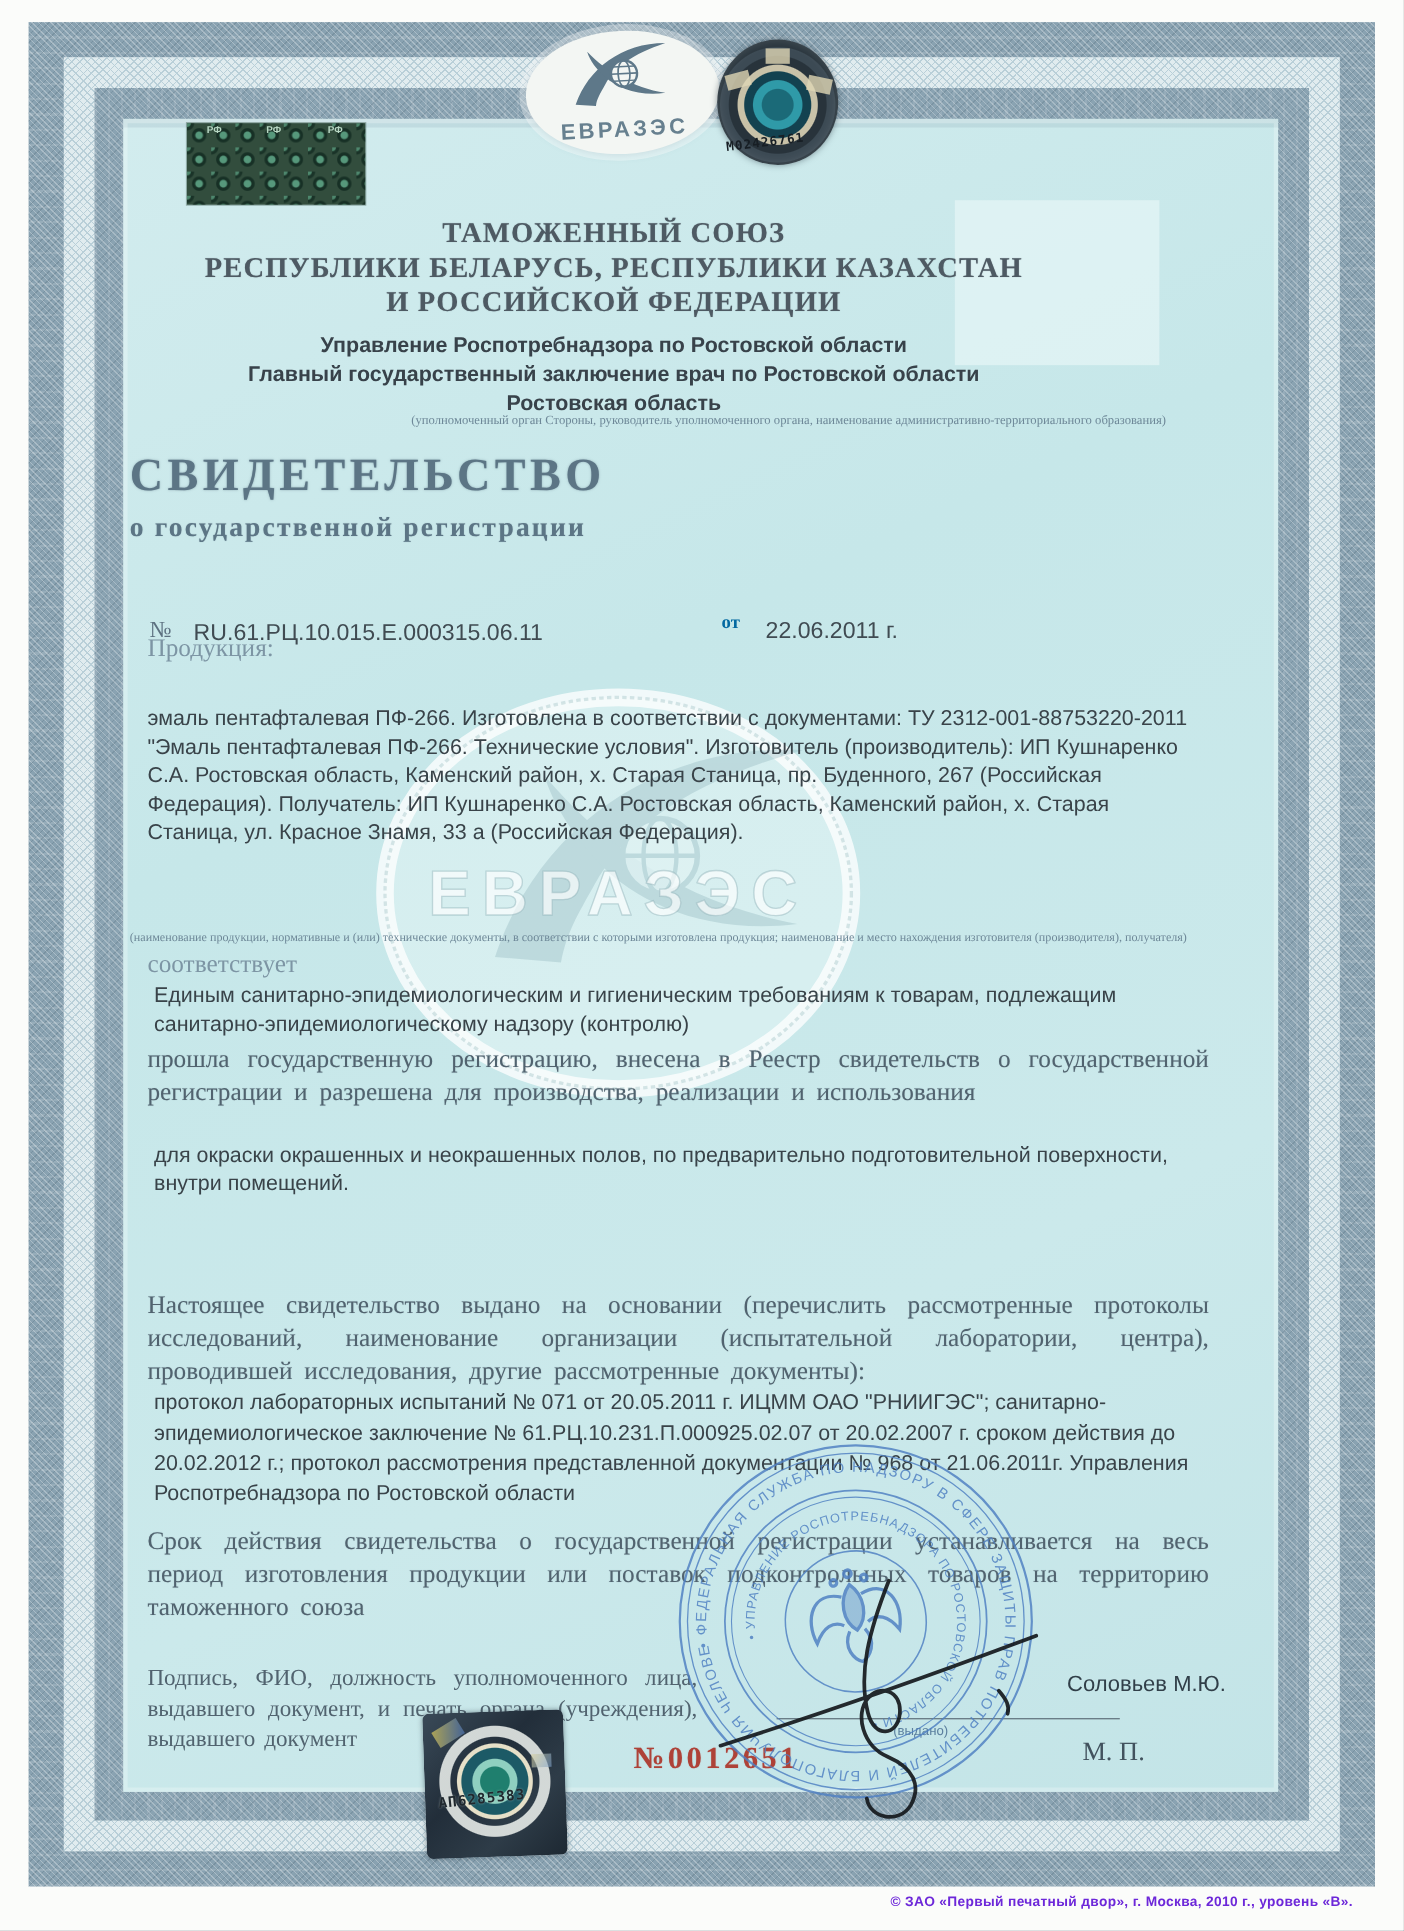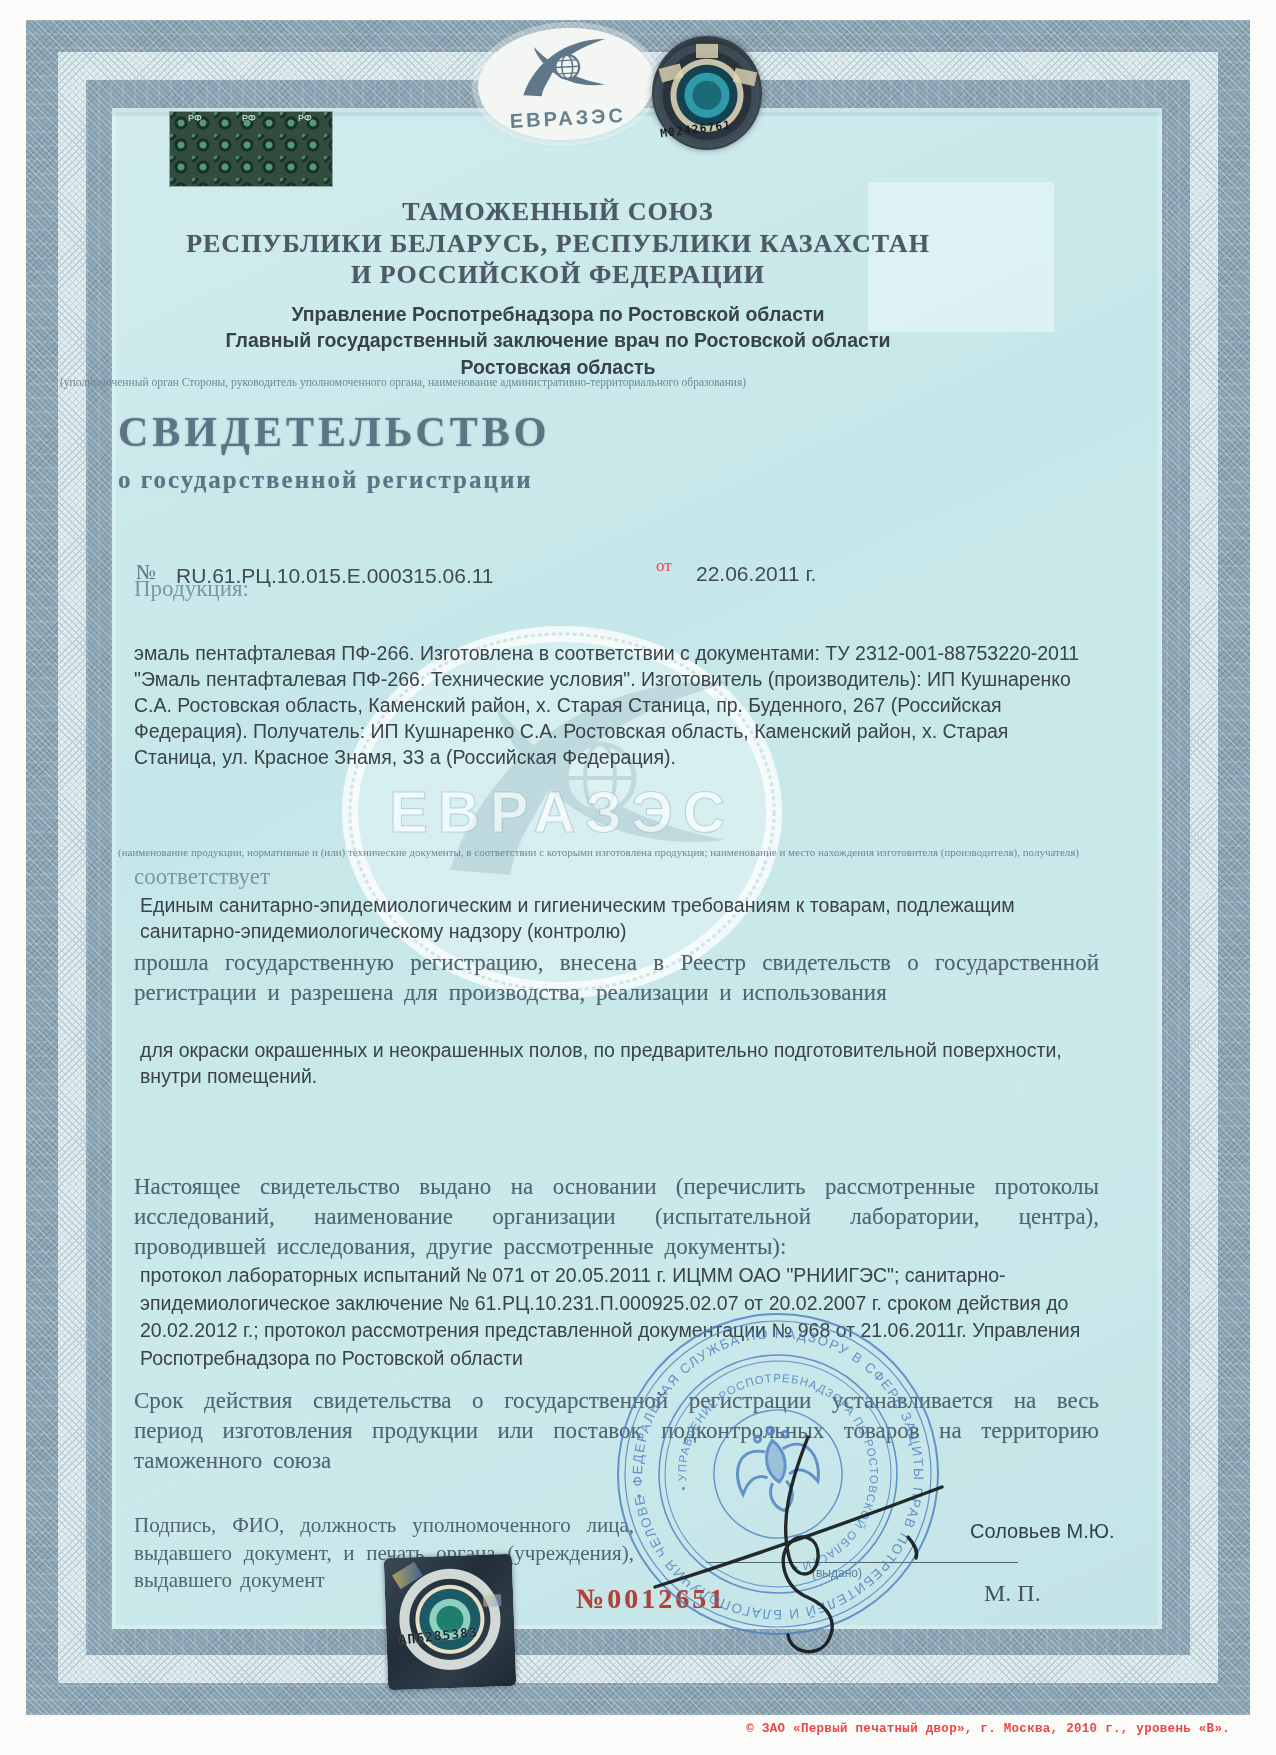--- a/index.html
+++ b/index.html
@@ -26,47 +26,47 @@
     box-shadow:inset 0 0 0 4px rgba(255,255,255,.25), inset 0 8px 0 rgba(120,150,165,.18);}
   .lightpatch{position:absolute;left:868px;top:182px;width:186px;height:150px;
     background:rgba(235,248,249,.6);}
   
   .abs{position:absolute;z-index:2;}
   .serif{font-family:"Liberation Serif",serif;}
   .hdr{width:880px;left:118px;top:196px;text-align:center;color:#4e5a63;}
   .hdr .big{font-family:"Liberation Serif",serif;font-weight:bold;font-size:26px;
     letter-spacing:1px;line-height:1.22;text-shadow:0 0 1px rgba(80,95,105,.45);}
   .hdr .org{font-size:19.5px;color:#38424a;line-height:1.35;margin-top:10px;font-weight:bold;}
-  .caption{font-family:"Liberation Serif",serif;color:#6e8898;text-align:left;}
+  .caption{font-family:"Liberation Serif",serif;color:#6e8898;text-align:right;}
   .cap1{width:1000px;left:60px;top:376px;font-size:11.5px;}
   .title-wrap{width:880px;left:118px;top:408px;color:#5c7585;}
   .title-main{font-family:"Liberation Serif",serif;font-weight:bold;font-size:42px;
     letter-spacing:4px;text-shadow:0 0 2px rgba(90,115,130,.55);}
   .title-sub{font-family:"Liberation Serif",serif;font-weight:bold;font-size:25px;
     letter-spacing:2px;margin-top:10px;text-shadow:0 0 1px rgba(90,115,130,.45);}
   .no-label{left:136px;top:560px;font-size:21px;color:#5d7181;}
   .no-value{left:176px;top:564px;font-size:21px;color:#404b52;}
-  .ot-label{left:656px;top:556px;font-size:17px;color:#ef4444;}
+  .ot-label{left:656px;top:556px;font-size:17px;color:#0369a1;font-weight:bold;}
   .ot-value{left:696px;top:562px;font-size:21px;color:#404b52;}
   .lbl{font-family:"Liberation Serif",serif;font-size:23px;color:#7d95a4;}
   .sans-block{font-size:19.5px;color:#394349;line-height:1.33;}
   .serif-par{font-family:"Liberation Serif",serif;font-size:23px;color:#51636f;
     line-height:1.3;text-align:justify;word-spacing:5px;
     text-shadow:0 0 1px rgba(85,105,120,.3);}
   .cap2{width:1046px;left:118px;top:846px;font-size:11px;white-space:nowrap;text-align:left;}
   .sign-cap{width:500px;left:134px;top:1512px;font-family:"Liberation Serif",serif;
     font-size:21px;color:#51636f;line-height:1.32;text-align:justify;word-spacing:3px;}
   .signer{left:970px;top:1520px;font-size:20px;color:#313f49;}
   .mp{left:984px;top:1580px;font-family:"Liberation Serif",serif;font-size:24px;color:#42525e;}
   .sig-line{left:706px;top:1562px;width:312px;border-top:1.6px solid #54646f;z-index:2;}
   .sig-sub{left:812px;top:1566px;font-size:12px;color:#5b7f9e;z-index:2;}
   .red-no{left:548px;top:1583px;font-family:"Liberation Serif",serif;font-size:28px;
     color:#ae4238;letter-spacing:3px;font-weight:bold;text-shadow:0 0 1px rgba(170,70,60,.4);margin-left:28px;}
-  .footer{right:46px;top:1722px;font-size:12.5px;color:#ef4444;font-weight:bold;
-    letter-spacing:.3px;z-index:3;font-family:Liberation Mono, monospace;}
+  .footer{right:46px;top:1722px;font-size:12.5px;color:#6d28d9;font-weight:bold;
+    letter-spacing:.3px;z-index:3;}
   
   .green-patch{left:150px;top:112px;width:162px;height:74px;background:#324d3d;
     background-image:
       radial-gradient(circle 7px at 11px 11px,rgba(90,160,130,.9) 0 3px,rgba(20,45,35,.9) 4px 6px,transparent 7px),
       radial-gradient(circle 7px at 0px 0px,rgba(90,160,130,.7) 0 3px,rgba(20,45,35,.8) 4px 6px,transparent 7px);
     background-size:22px 22px;box-shadow:0 0 0 1px rgba(40,70,55,.4);z-index:3;margin-left:20px;}
   .green-patch span{position:absolute;top:1px;font-size:9px;color:#b8d8c4;font-weight:bold;}
   .oval-logo{left:478px;top:28px;width:176px;height:112px;background:#f3f6f3;
     border-radius:50%;z-index:3;transform:rotate(-3deg);
     box-shadow:0 0 0 6px rgba(255,255,255,.35),0 0 8px rgba(90,120,135,.35);

